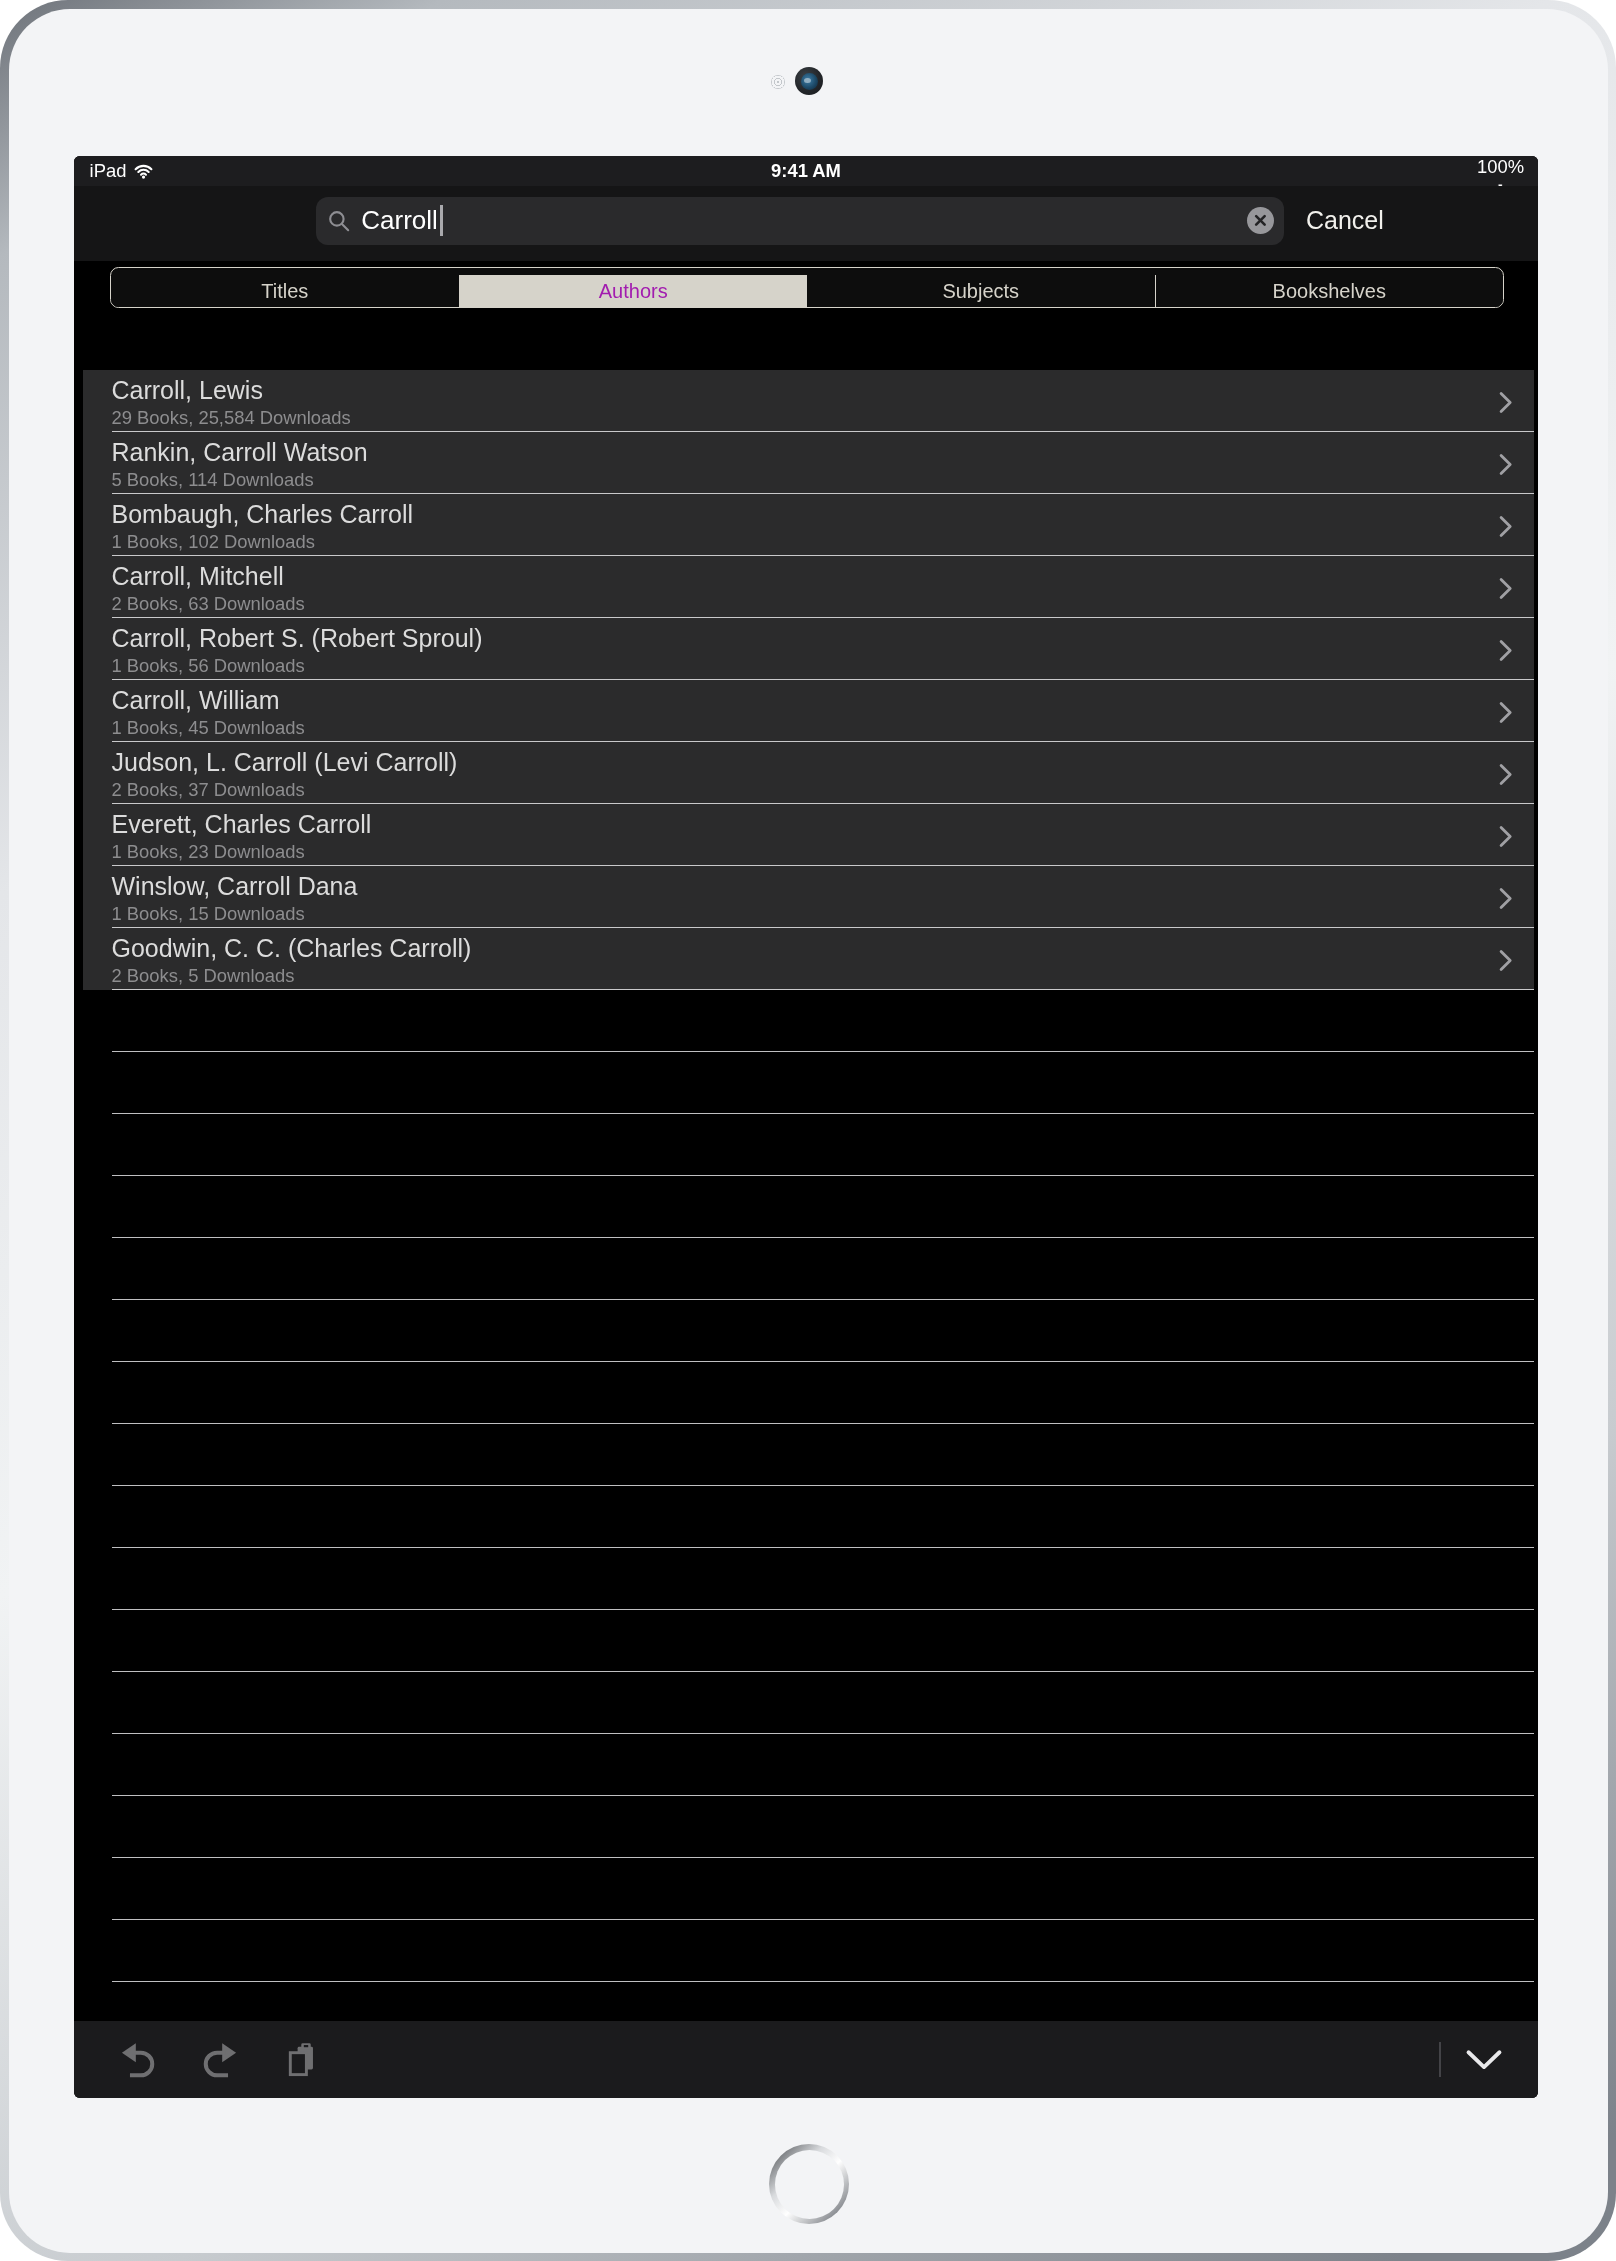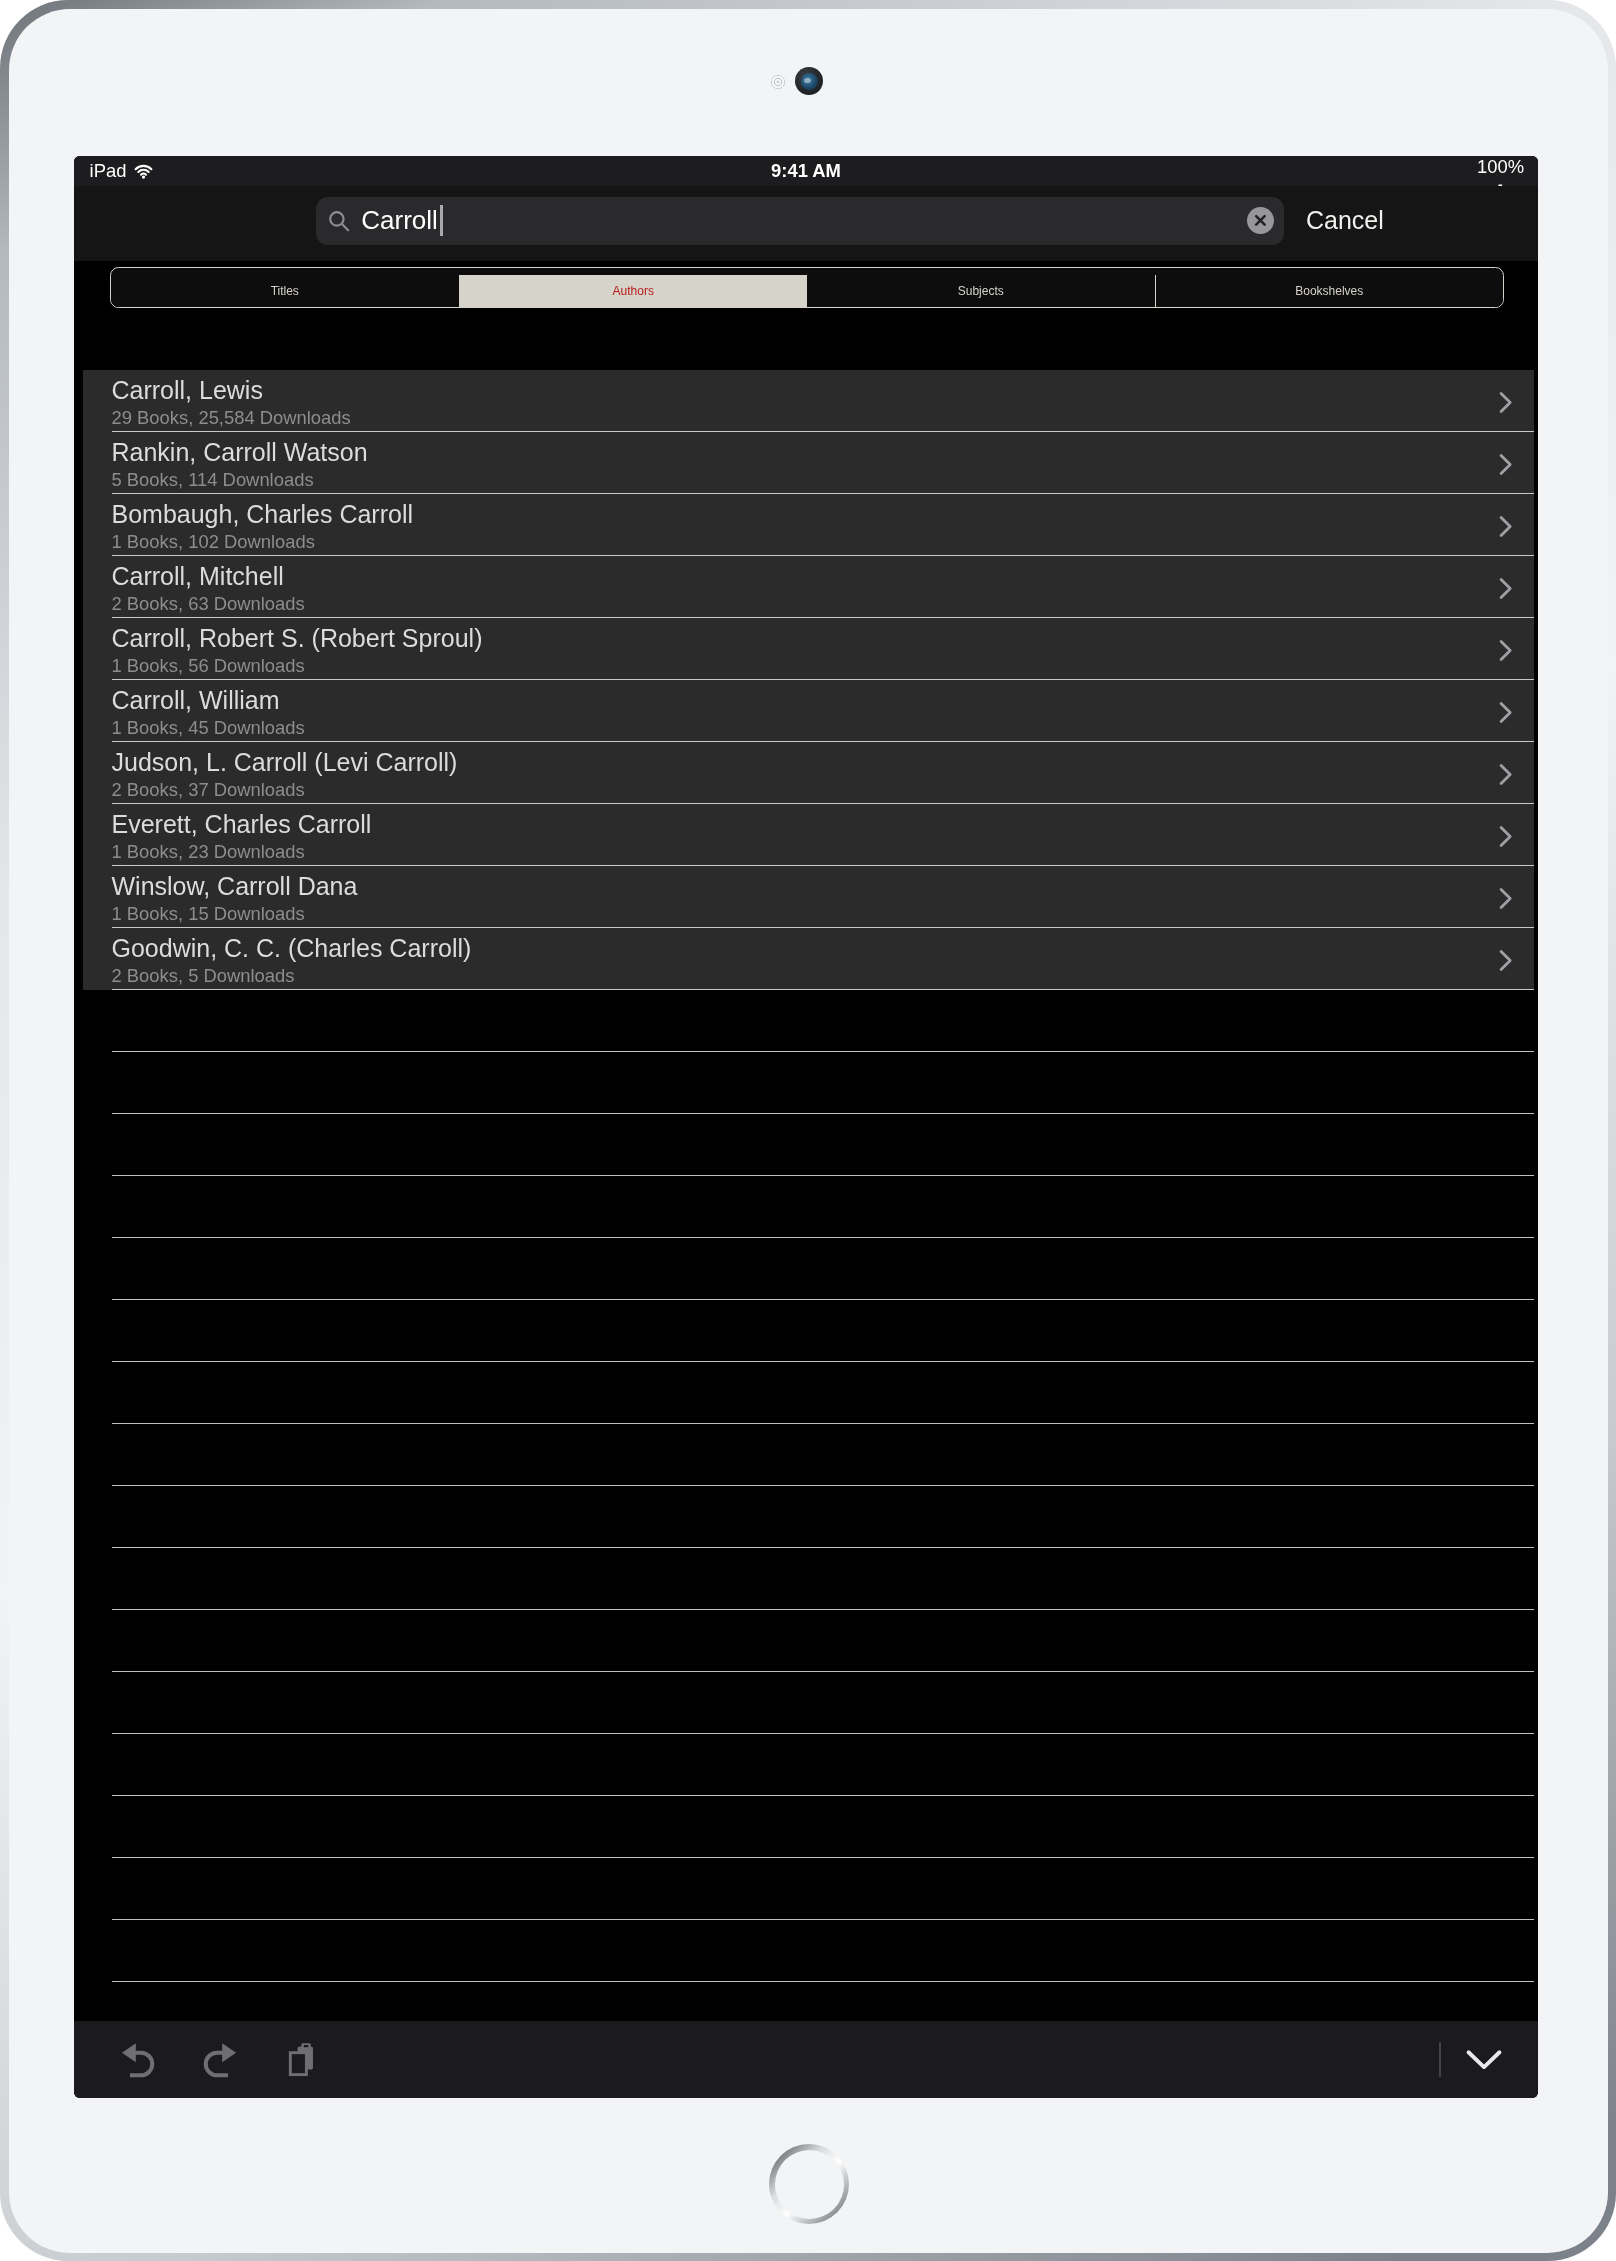--- a/index.html
+++ b/index.html
@@ -48,23 +48,23 @@
   .caret { width:2.8px; height:31px; background:#a9a9ad; margin-left:2.1px; }
   .clear-btn { position:absolute; right:10px; top:10.6px; width:27px; height:27px; border-radius:50%;
     background:#97979b; display:flex; align-items:center; justify-content:center; }
   .cancel-label { position:absolute; left:1232px; top:0; height:69px; display:flex; align-items:center;
     font-size:25px; color:#f1f0ec; }
 
   
   .segmented { position:absolute; left:36px; top:111px; width:1394px; height:41px;
     border:1.4px solid #d6d3ca; border-radius:8.5px; display:flex; overflow:hidden; background:#0d0d0d; }
   .segment { flex:1 1 0; display:flex; align-items:center; justify-content:center;
-    font-size:12px; color:#d6d3ca; background:#0d0d0d;margin-top:7px; }
+    font-size:20px; color:#d6d3ca; background:#0d0d0d;margin-top:7px; }
   .segment + .segment { border-left:1.4px solid #d6d3ca; }
-  .segment.selected { background:#d6d3ca; color:#b91c1c; }
+  .segment.selected { background:#d6d3ca; color:#a21caf; }
   .segment.selected + .segment { border-left:none; }
 
   
   .list { position:absolute; left:8.5px; top:172px; width:1451px;margin-top:42px; }
   .row { position:relative; height:62px; background:#2b2b2c; }
   .row::after { content:""; position:absolute; left:29px; right:0; bottom:0; height:1.4px; background:#c9c9cb; }
   .row-title { position:absolute; left:29px; top:5.7px; font-size:25px; color:#dcdcdc; white-space:nowrap; }
   .row-sub   { position:absolute; left:29px; top:37px; font-size:18.4px; color:#8d8d8f; white-space:nowrap; }
   .chev { position:absolute; right:21px; top:20.6px; }
 

